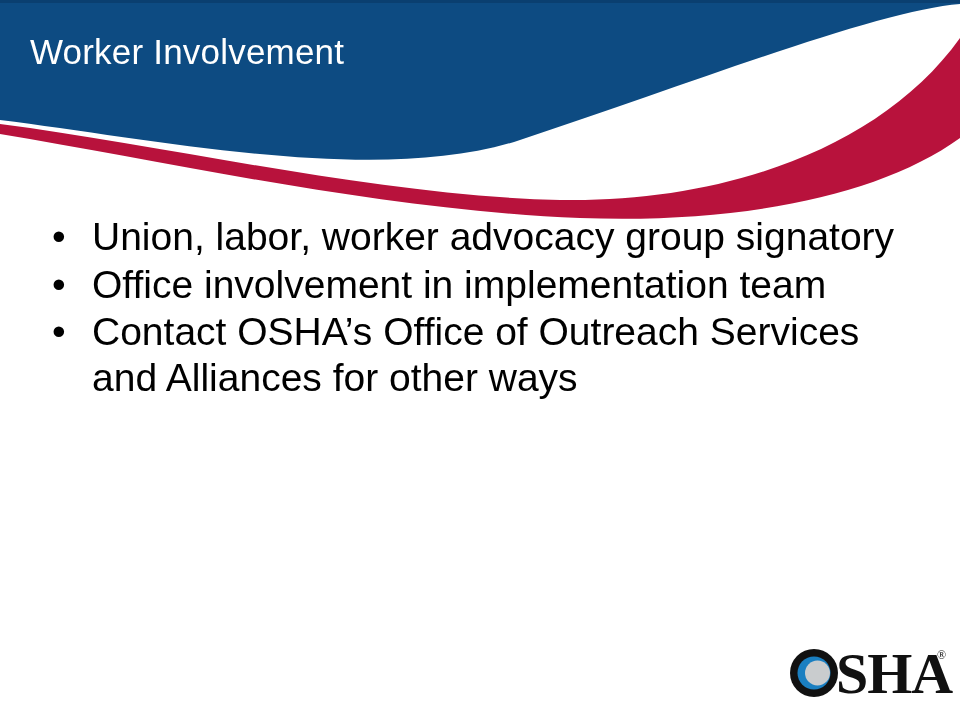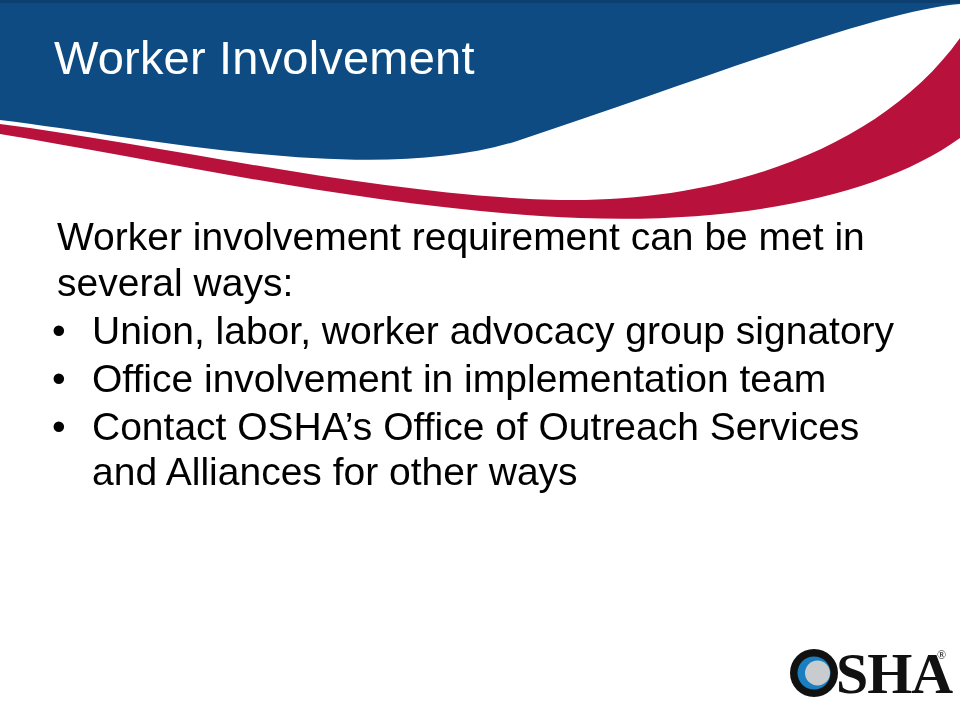--- a/index.html
+++ b/index.html
@@ -39,26 +39,25 @@
   }
 
   
   #slide-title {
     position: absolute;
     left: 30px;
     top: 33px;
     width: 760px;
     color: #ffffff;
     font-family: "Liberation Sans", sans-serif;
-    font-size: 47px;
+    font-size: 35px;
     font-weight: 400;
     letter-spacing: 0.2px;
     line-height: 1.08;
     white-space: nowrap;
-    margin-left: 24px;
   }
 
   
   #body-content {
     position: absolute;
     left: 48px;
     top: 214px;
     width: 880px;
     color: #000000;
     font-family: "Liberation Sans", sans-serif;
@@ -129,21 +128,20 @@
                L960,138
                C880,196 740,224 580,218
                C380,210 170,162 0,134 Z" fill="#b8123c"></path>
     </svg>
   </div>
 
   <div id="slide-title">Worker Involvement</div>
 
   <div id="body-content">
 
-    <p class="intro-paragraph">Worker involvement requirement can be met in several ways:</p>
 
     <ul class="bullet-list">
 
       <li class="bullet-item">
         <span class="bullet-marker">•</span>
         <span class="bullet-text">Union, labor, worker advocacy group signatory</span>
       </li>
 
       <li class="bullet-item">
         <span class="bullet-marker">•</span>

